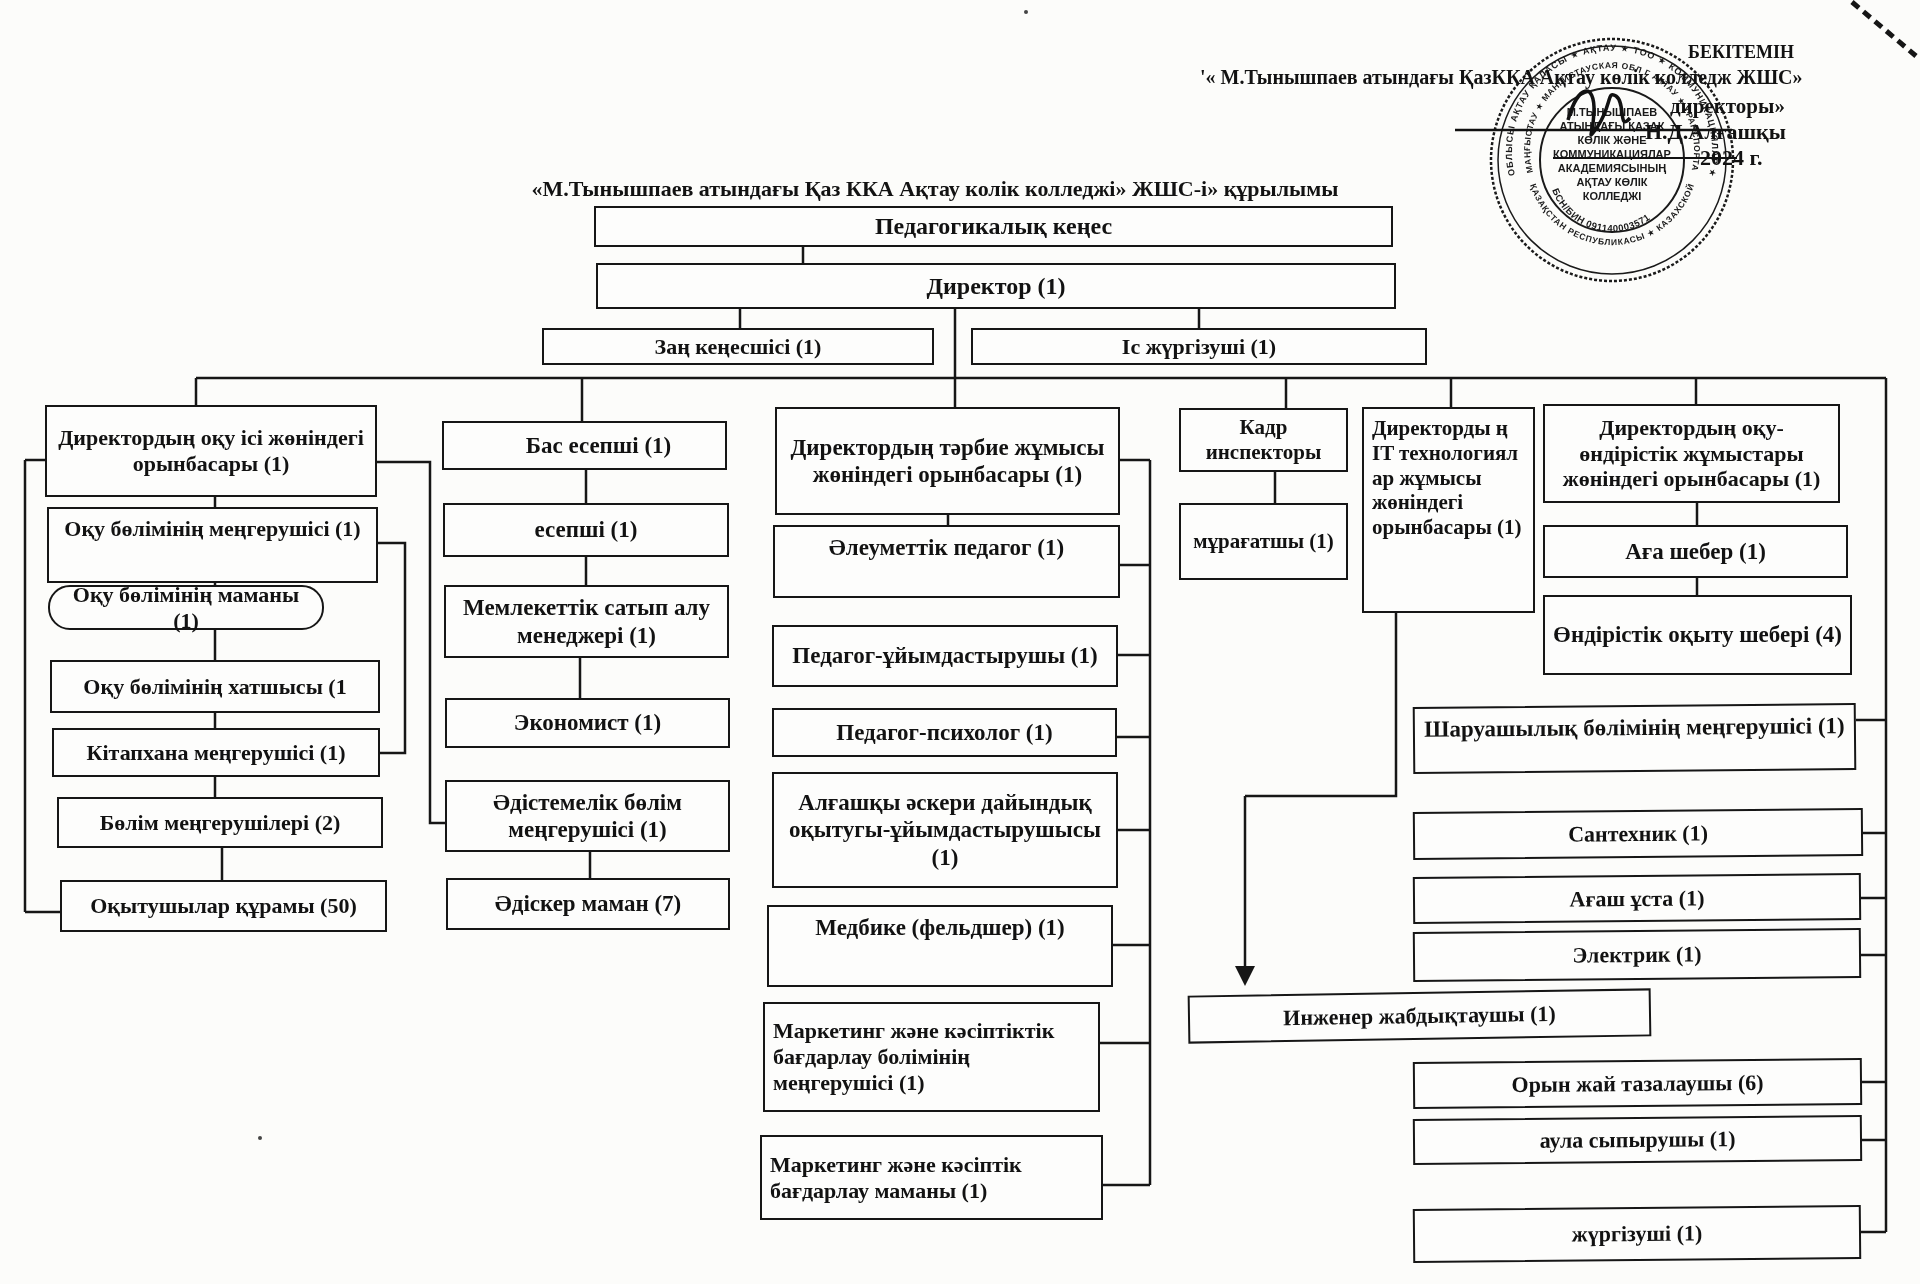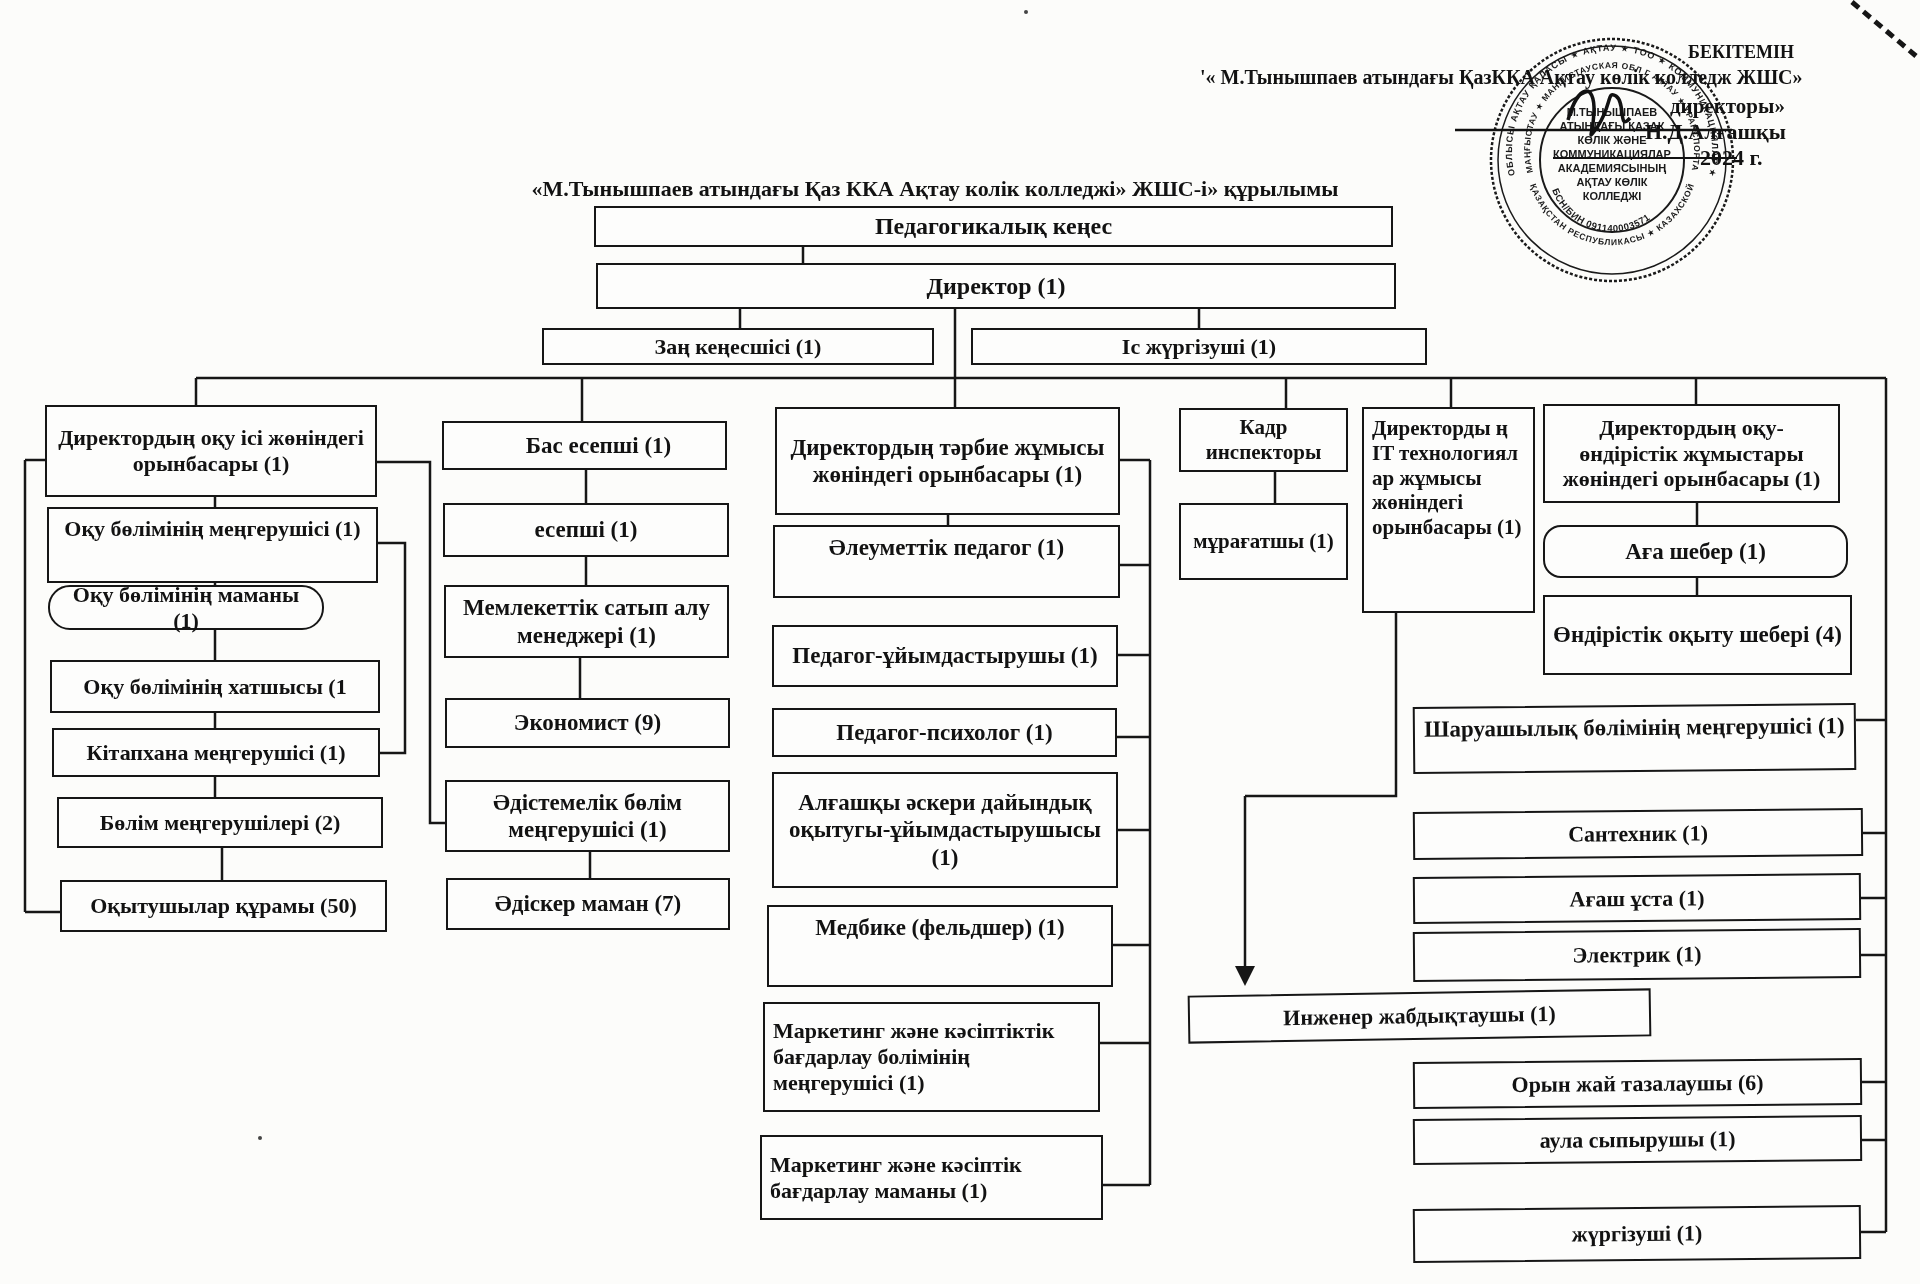--- a/index.html
+++ b/index.html
@@ -144,40 +144,40 @@
   <div class="box fs22 top" style="left:47px;top:507px;width:331px;height:76px;">Оқу бөлімінің меңгерушісі (1)</div>
   <div class="box fs22" style="left:48px;top:585px;width:276px;height:45px;border-radius:22px;">Оқу бөлімінің маманы (1)</div>
   <div class="box fs22" style="left:50px;top:660px;width:330px;height:53px;">Оқу бөлімінің хатшысы (1</div>
   <div class="box fs22" style="left:52px;top:728px;width:328px;height:49px;">Кітапхана меңгерушісі (1)</div>
   <div class="box fs22" style="left:57px;top:797px;width:326px;height:51px;">Бөлім меңгерушілері (2)</div>
   <div class="box fs22" style="left:60px;top:880px;width:327px;height:52px;">Оқытушылар құрамы (50)</div>
 
   <div class="box" style="left:442px;top:421px;width:285px;height:49px;padding-left:36px;">Бас есепші (1)</div>
   <div class="box" style="left:443px;top:503px;width:286px;height:54px;">есепші (1)</div>
   <div class="box" style="left:444px;top:585px;width:285px;height:73px;">Мемлекеттік сатып алу менеджері (1)</div>
-  <div class="box" style="left:445px;top:698px;width:285px;height:50px;">Экономист (9)</div>
+  <div class="box" style="left:445px;top:698px;width:285px;height:50px;">Экономист (1)</div>
   <div class="box" style="left:445px;top:780px;width:285px;height:72px;">Әдістемелік бөлім меңгерушісі (1)</div>
   <div class="box" style="left:446px;top:878px;width:284px;height:52px;">Әдіскер маман (7)</div>
 
   <div class="box" style="left:775px;top:407px;width:345px;height:108px;">Директордың тәрбие жұмысы жөніндегі орынбасары  (1)</div>
   <div class="box top" style="left:773px;top:525px;width:347px;height:73px;">Әлеуметтік педагог (1)</div>
   <div class="box" style="left:772px;top:625px;width:346px;height:62px;">Педагог-ұйымдастырушы (1)</div>
   <div class="box" style="left:772px;top:708px;width:345px;height:49px;">Педагог-психолог (1)</div>
   <div class="box" style="left:772px;top:772px;width:346px;height:116px;">Алғашқы әскери дайындық оқытугы-ұйымдастырушысы (1)</div>
   <div class="box top" style="left:767px;top:905px;width:346px;height:82px;">Медбике (фельдшер) (1)</div>
   <div class="box fs22 left" style="left:763px;top:1002px;width:337px;height:110px;">Маркетинг және кәсіптіктік бағдарлау болімінің меңгерушісі (1)</div>
   <div class="box fs22 left" style="left:760px;top:1135px;width:343px;height:85px;">Маркетинг және кәсіптік бағдарлау маманы (1)</div>
 
   <div class="box fs21" style="left:1179px;top:408px;width:169px;height:64px;">Кадр инспекторы</div>
   <div class="box fs21" style="left:1179px;top:503px;width:169px;height:77px;">мұрағатшы (1)</div>
 
   <div class="box fs21 left top" style="left:1362px;top:407px;width:173px;height:206px;">Директорды ң  IT технологиял ар жұмысы жөніндегі орынбасары (1)</div>
 
   <div class="box fs22" style="left:1543px;top:404px;width:297px;height:99px;">Директордың оқу-өндірістік жұмыстары жөніндегі орынбасары (1)</div>
-  <div class="box" style="left:1543px;top:525px;width:305px;height:53px;border-radius:18px;">Аға шебер (1)</div>
+  <div class="box" style="left:1543px;top:525px;width:305px;height:53px;">Аға шебер (1)</div>
   <div class="box left" style="left:1543px;top:595px;width:309px;height:80px;">Өндірістік оқыту шебері (4)</div>
 
   <div class="box top t1" style="left:1413px;top:705px;width:443px;height:67px;">Шаруашылық бөлімінің меңгерушісі  (1)</div>
   <div class="box fs22 t1" style="left:1413px;top:810px;width:450px;height:48px;">Сантехник (1)</div>
   <div class="box fs22 t1" style="left:1413px;top:875px;width:448px;height:47px;">Ағаш ұста (1)</div>
   <div class="box fs22 t1" style="left:1413px;top:930px;width:448px;height:50px;">Электрик (1)</div>
   <div class="box fs22 t2" style="left:1188px;top:992px;width:463px;height:48px;">Инженер жабдықтаушы (1)</div>
   <div class="box fs22 t1" style="left:1413px;top:1060px;width:449px;height:47px;">Орын жай тазалаушы (6)</div>
   <div class="box fs22 t1" style="left:1413px;top:1117px;width:449px;height:46px;">аула сыпырушы (1)</div>
   <div class="box fs22 t1" style="left:1413px;top:1207px;width:448px;height:54px;">жүргізуші (1)</div>

